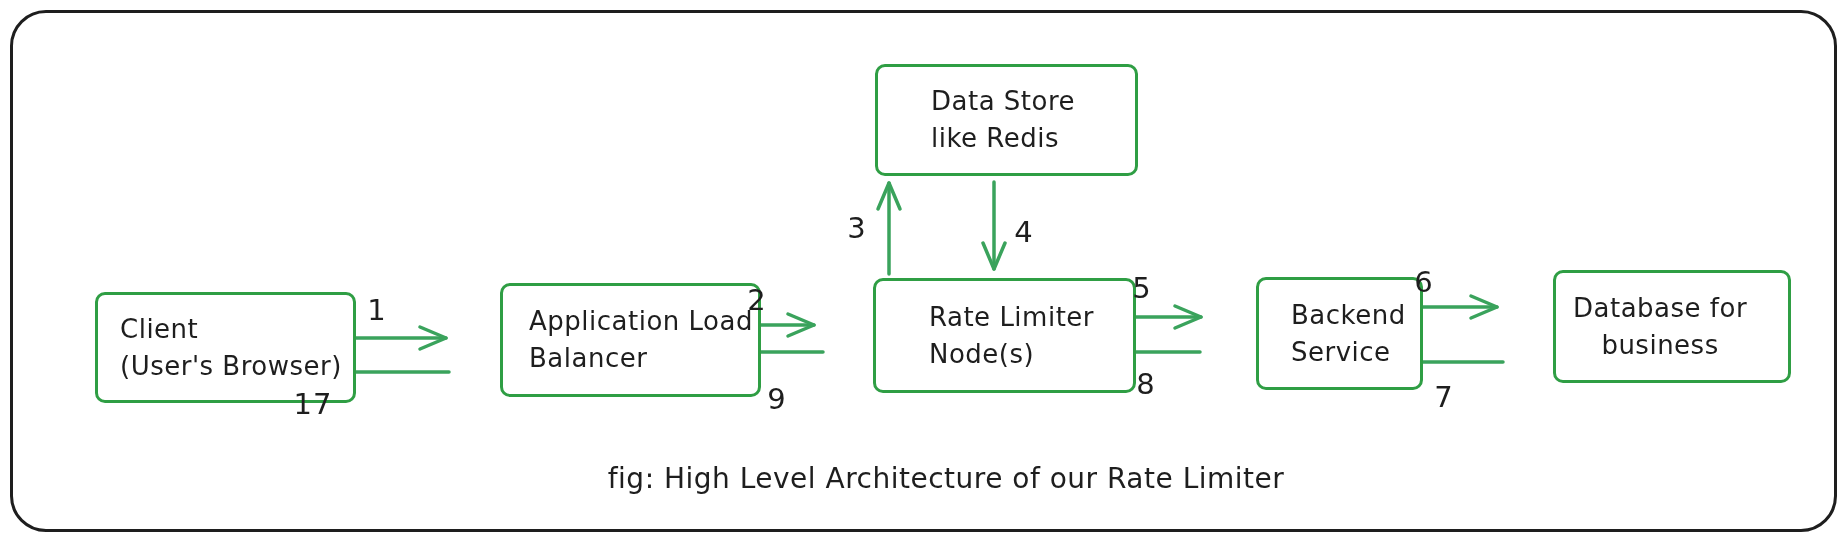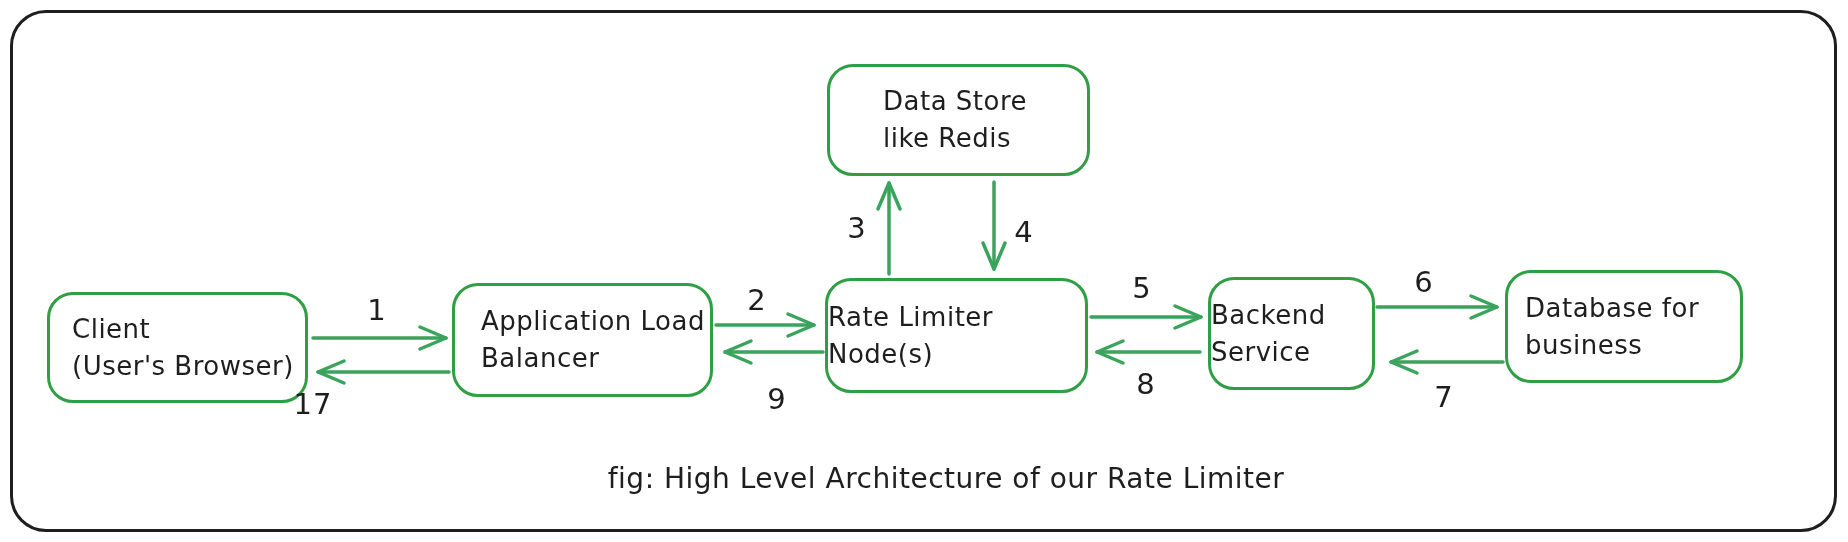--- a/index.html
+++ b/index.html
@@ -36,24 +36,25 @@
   .arrow-layer line, .arrow-layer polyline {
     stroke: currentColor;
     stroke-width: 3.5;
     stroke-linecap: round;
     stroke-linejoin: round;
     fill: none;
   }
   .node {
     position: absolute;
     border: 3px solid var(--box-stroke);
-    border-radius: 26px;
+    border-radius: 10px;
     background: var(--background);
     display: flex;
     align-items: center;
+    margin-left: 48px;
   }
   .node-label {
     font-size: 26px;
     line-height: 37px;
     white-space: pre-line;
     letter-spacing: 0.5px;
   }
   .arrow-num {
     position: absolute;
     transform: translate(-50%, -50%);
@@ -67,24 +68,24 @@
     left: 0; right: 0;
     top: 462px;
     text-align: center;
     font-size: 28px;
     letter-spacing: 0.5px;
     transform: translateX(22px);
   }
   
   .n-client        { left: 47px;   top: 292px; width: 261px; height: 111px; padding-left: 22px; }
   .n-load-balancer { left: 452px;  top: 283px; width: 261px; height: 114px; padding-left: 21px; justify-content: center; }
-  .n-rate-limiter  { left: 825px;  top: 278px; width: 263px; height: 115px; }
+  .n-rate-limiter  { left: 825px;  top: 278px; width: 263px; height: 115px; padding-left: 53px; }
   .n-data-store    { left: 827px;  top: 64px;  width: 263px; height: 112px; padding-left: 53px; }
-  .n-backend       { left: 1208px; top: 277px; width: 167px; height: 113px; }
-  .n-database      { left: 1505px; top: 270px; width: 238px; height: 113px; padding-left: 17px; }
+  .n-backend       { left: 1208px; top: 277px; width: 167px; height: 113px; padding-left: 32px; }
+  .n-database      { left: 1505px; top: 270px; width: 238px; height: 113px; padding-left: 17px; text-align: center; }
 </style>
 </head>
 <body>
 
 <div class="canvas">
 
   <div class="frame"></div>
 
   <svg class="arrow-layer" width="1848" height="542" viewBox="0 0 1848 542" xmlns="http://www.w3.org/2000/svg">
     <g>

